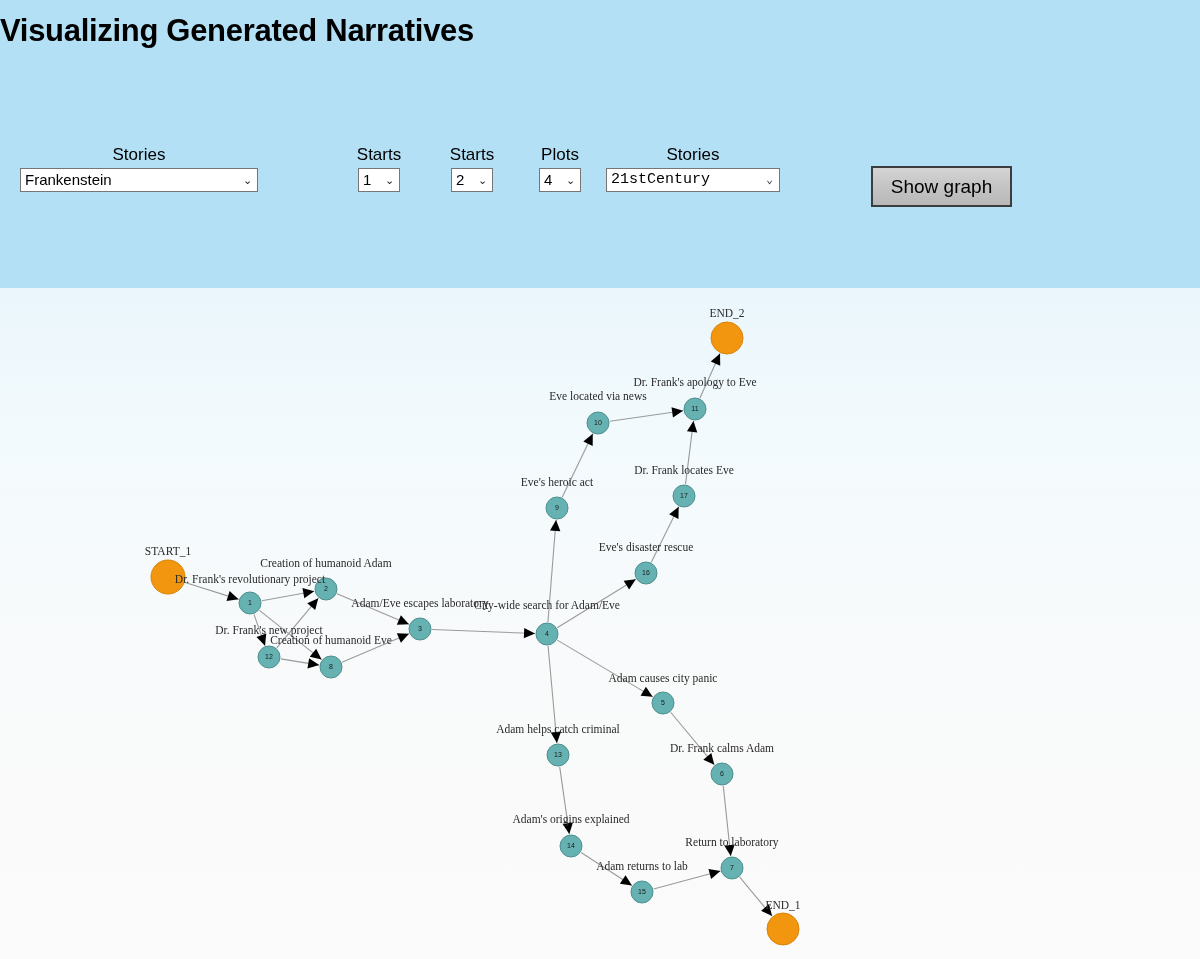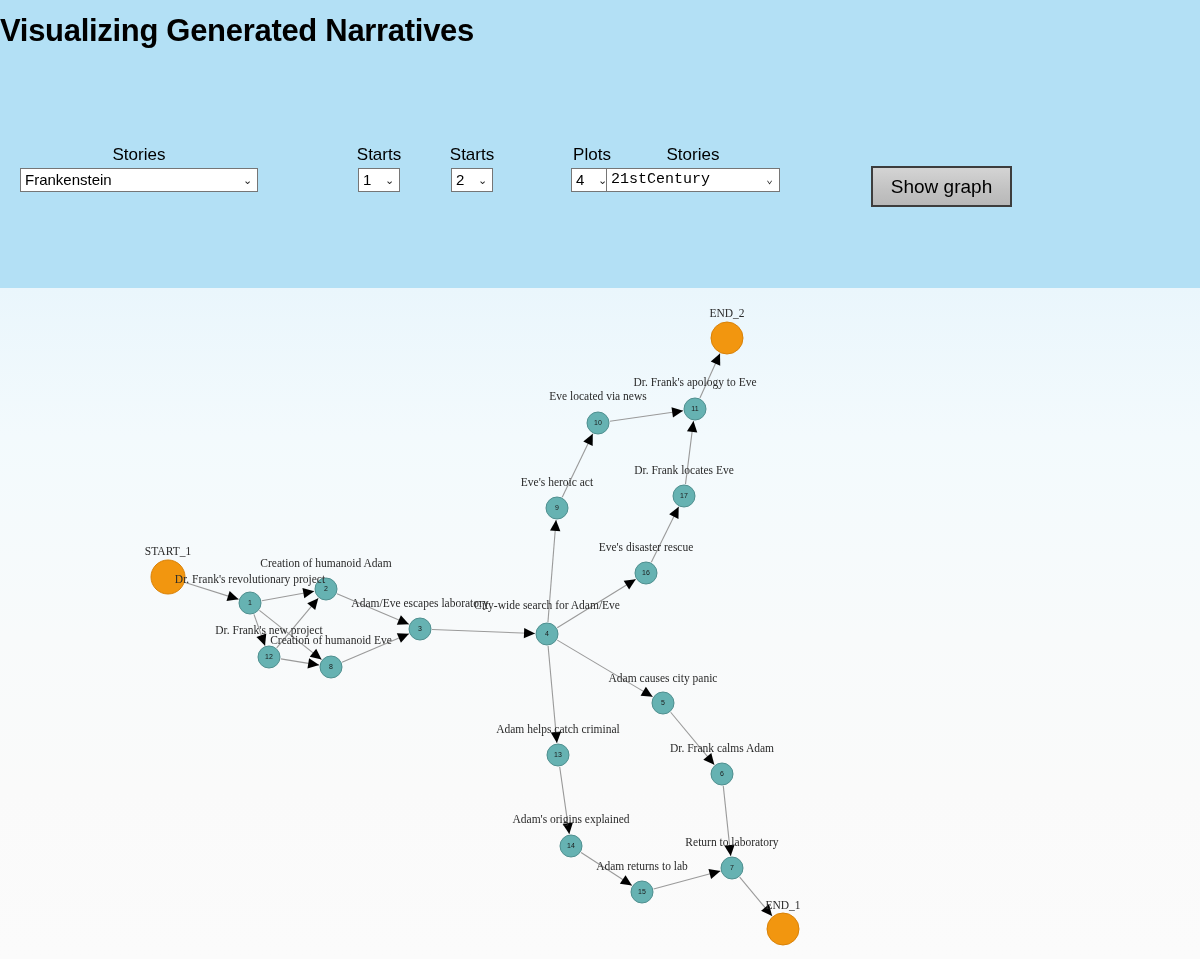--- a/index.html
+++ b/index.html
@@ -91,21 +91,21 @@
 
   #group-stories { left: 20px; top: 0px; width: 238px; }
   #group-stories .ctrl-select { width: 238px; }
 
   #group-starts { left: 352px; top: 0px; width: 54px; }
   #group-starts .ctrl-select { width: 42px; }
 
   #group-endings { left: 430px; top: 0px; width: 84px; }
   #group-endings .ctrl-select { width: 42px; }
 
-  #group-plots { left: 534px; top: 0px; width: 52px; margin-left: 32px; }
+  #group-plots { left: 534px; top: 0px; width: 52px; }
   #group-plots .ctrl-select { width: 42px; }
 
   #group-context { left: 606px; top: 0px; width: 174px; }
   #group-context .ctrl-select { width: 174px; font-family: Liberation Mono, monospace; }
 
   .ctrl-btn {
     position: absolute;
     top: 21px;
     height: 41px;
     background: linear-gradient(180deg, #d4d4d4 0%, #c3c3c3 55%, #b8b8b8 100%);

